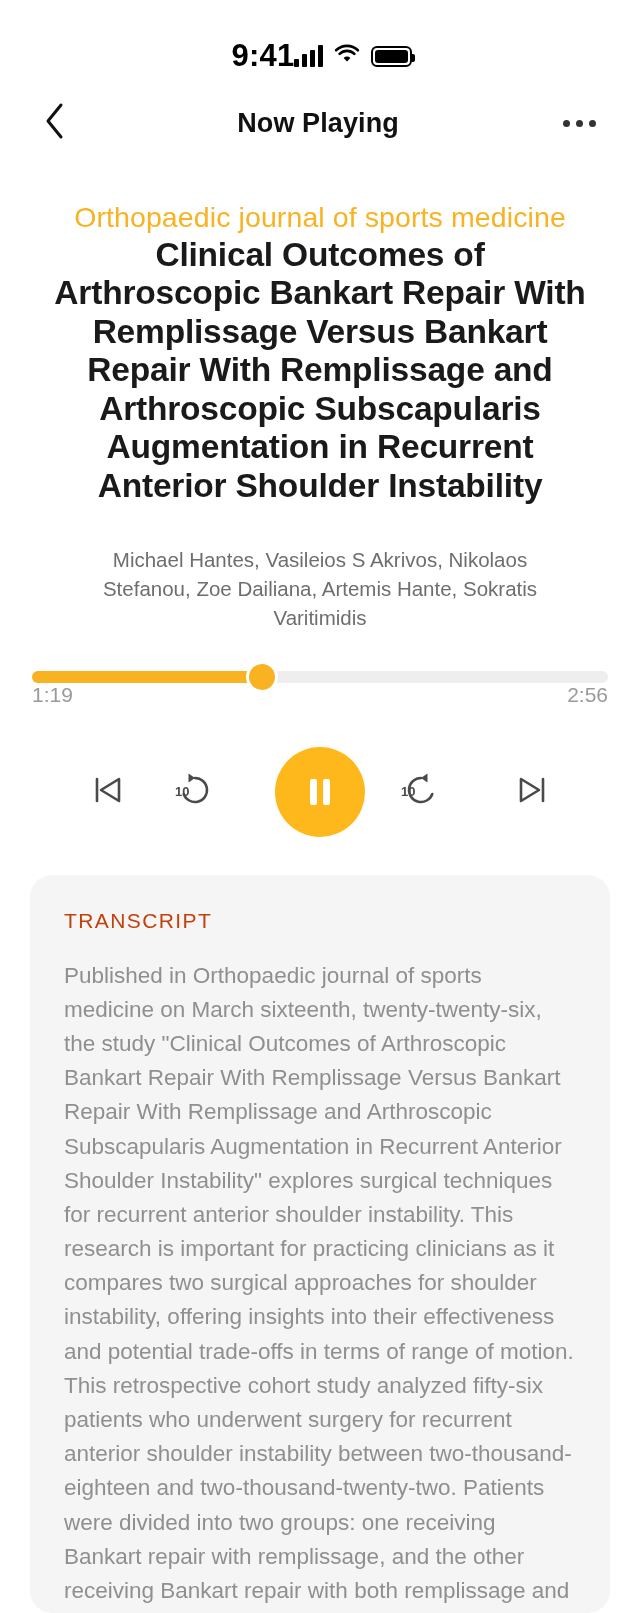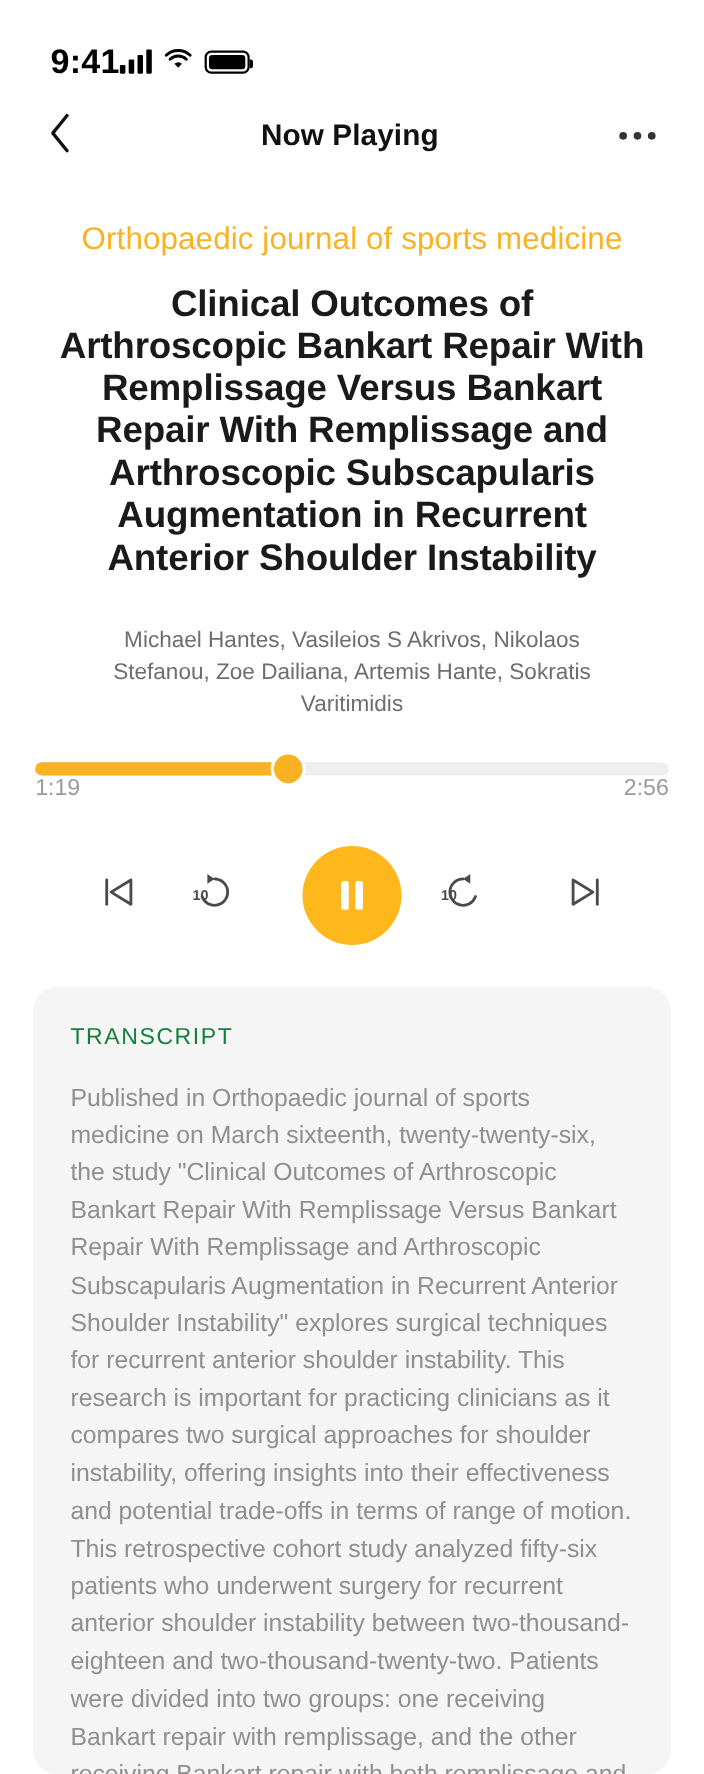--- a/index.html
+++ b/index.html
@@ -17,21 +17,21 @@
     background: #ffffff;
     display: flex;
     flex-direction: column;
   }
 
   
   .status-bar {
     height: 86px;
     display: flex;
     align-items: center;
-    justify-content: flex-start;
+    justify-content: center;
     padding: 26px 42px 0 46px;
   }
   .status-time {
     font-size: 31px;
     font-weight: 600;
     letter-spacing: 0.2px;
     color: #000;
   }
   .status-icons {
     display: flex;
@@ -130,21 +130,20 @@
     line-height: 1.25;
     letter-spacing: 0.1px;
   }
   .pubdate {
     margin-top: 12px;
     color: #9a9a9a;
     font-size: 22px;
     letter-spacing: 0.1px;
   }
   .title {
-    margin-top: 22px;
     padding: 0 22px;
     font-size: 33.5px;
     font-weight: 700;
     line-height: 1.15;
     color: #1a1a1a;
     letter-spacing: -0.2px;
   }
   .authors {
     margin-top: 40px;
     padding: 0 58px;
@@ -243,21 +242,21 @@
     margin: 38px 30px 0;
     background: #f5f5f5;
     border-radius: 22px;
     padding: 34px 34px 30px;
     flex: 1;
     overflow: hidden;
   }
   .transcript-label {
     font-size: 21px;
     letter-spacing: 1.4px;
-    color: #15803d;
+    color: #c2410c;
     font-weight: 400;
   }
   .transcript-body {
     margin-top: 26px;
     font-size: 22.5px;
     line-height: 1.52;
     color: #8f8f8f;
     text-align: left;
   }
 </style>

